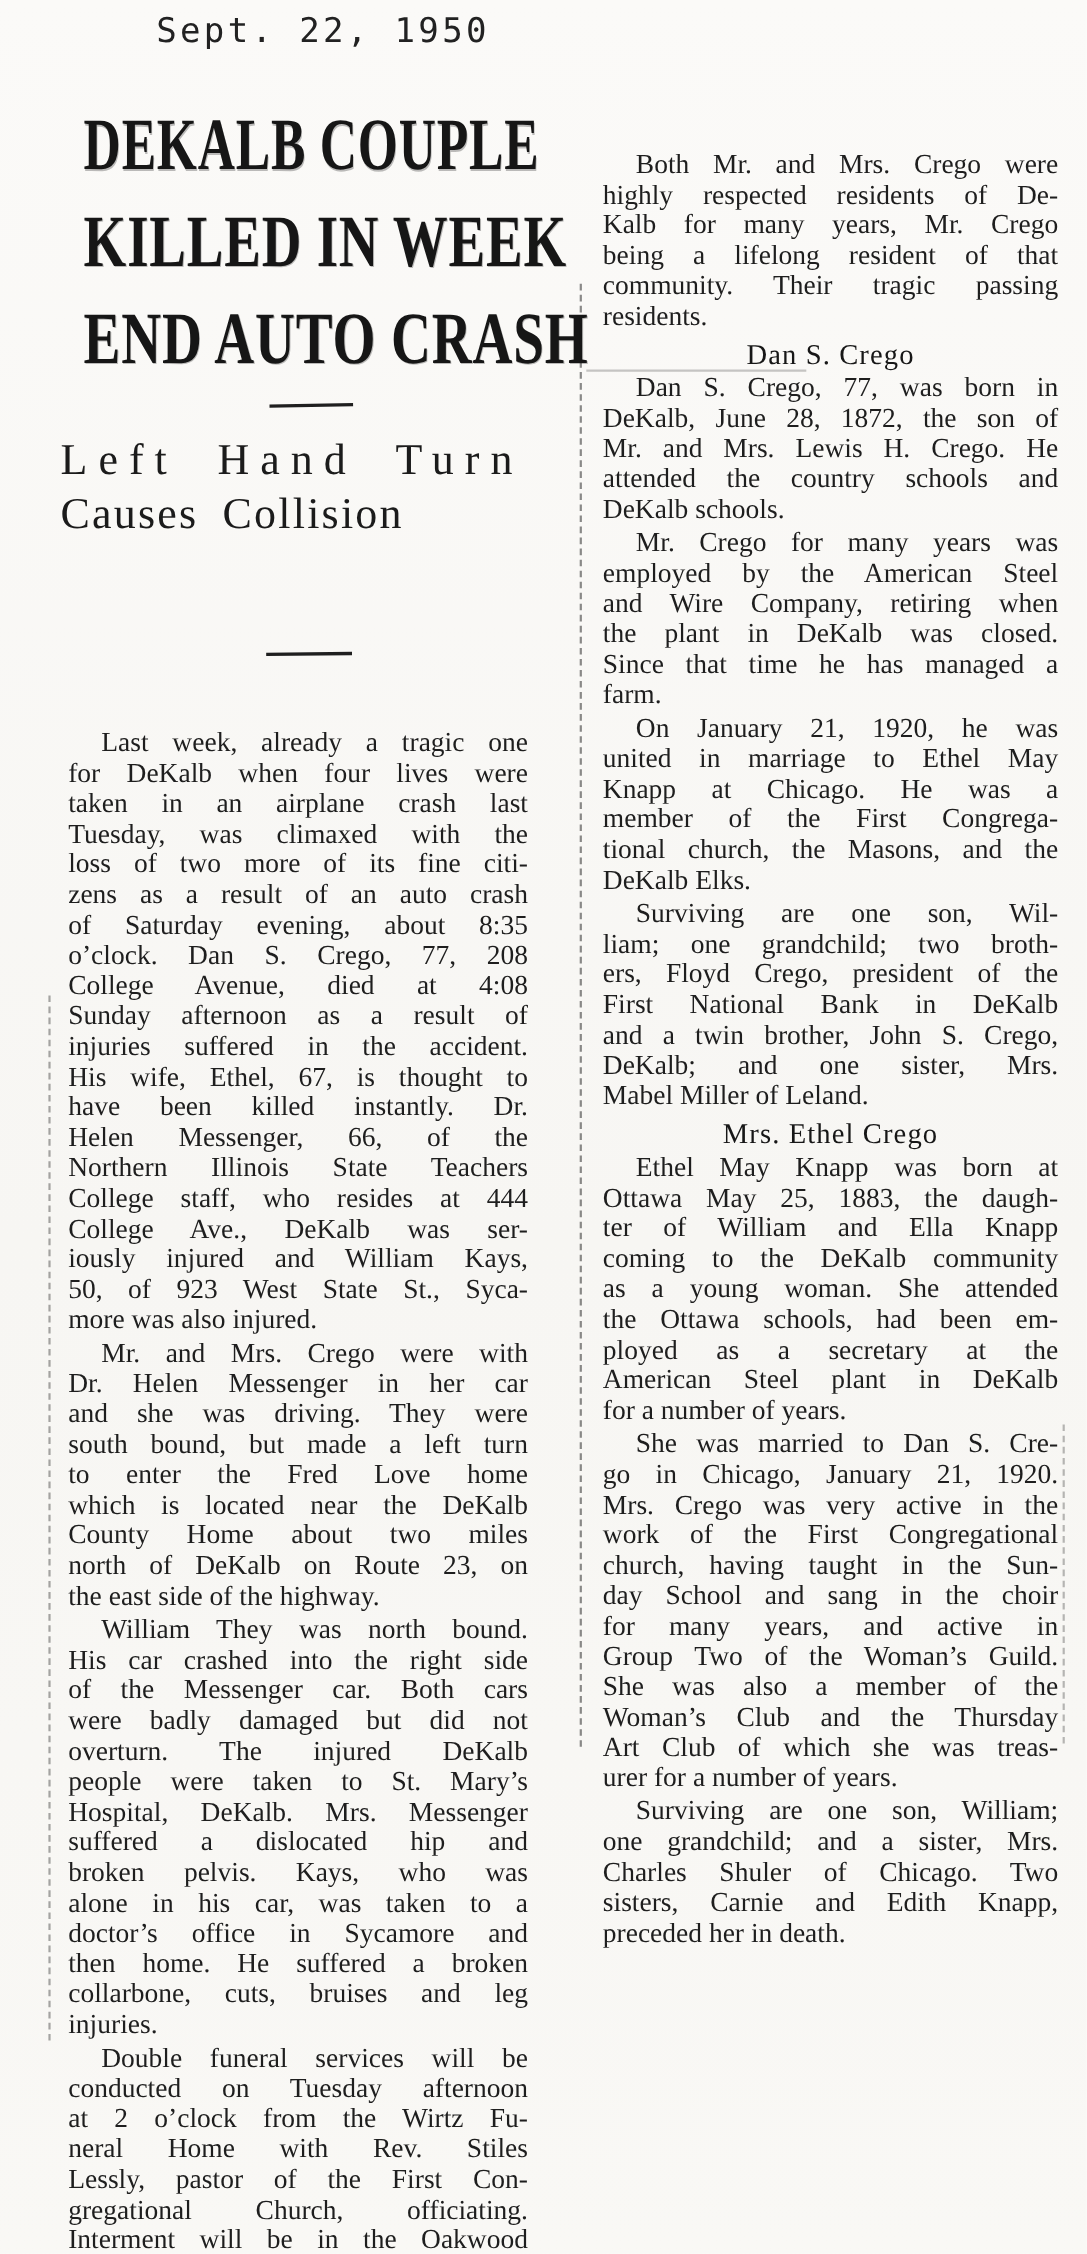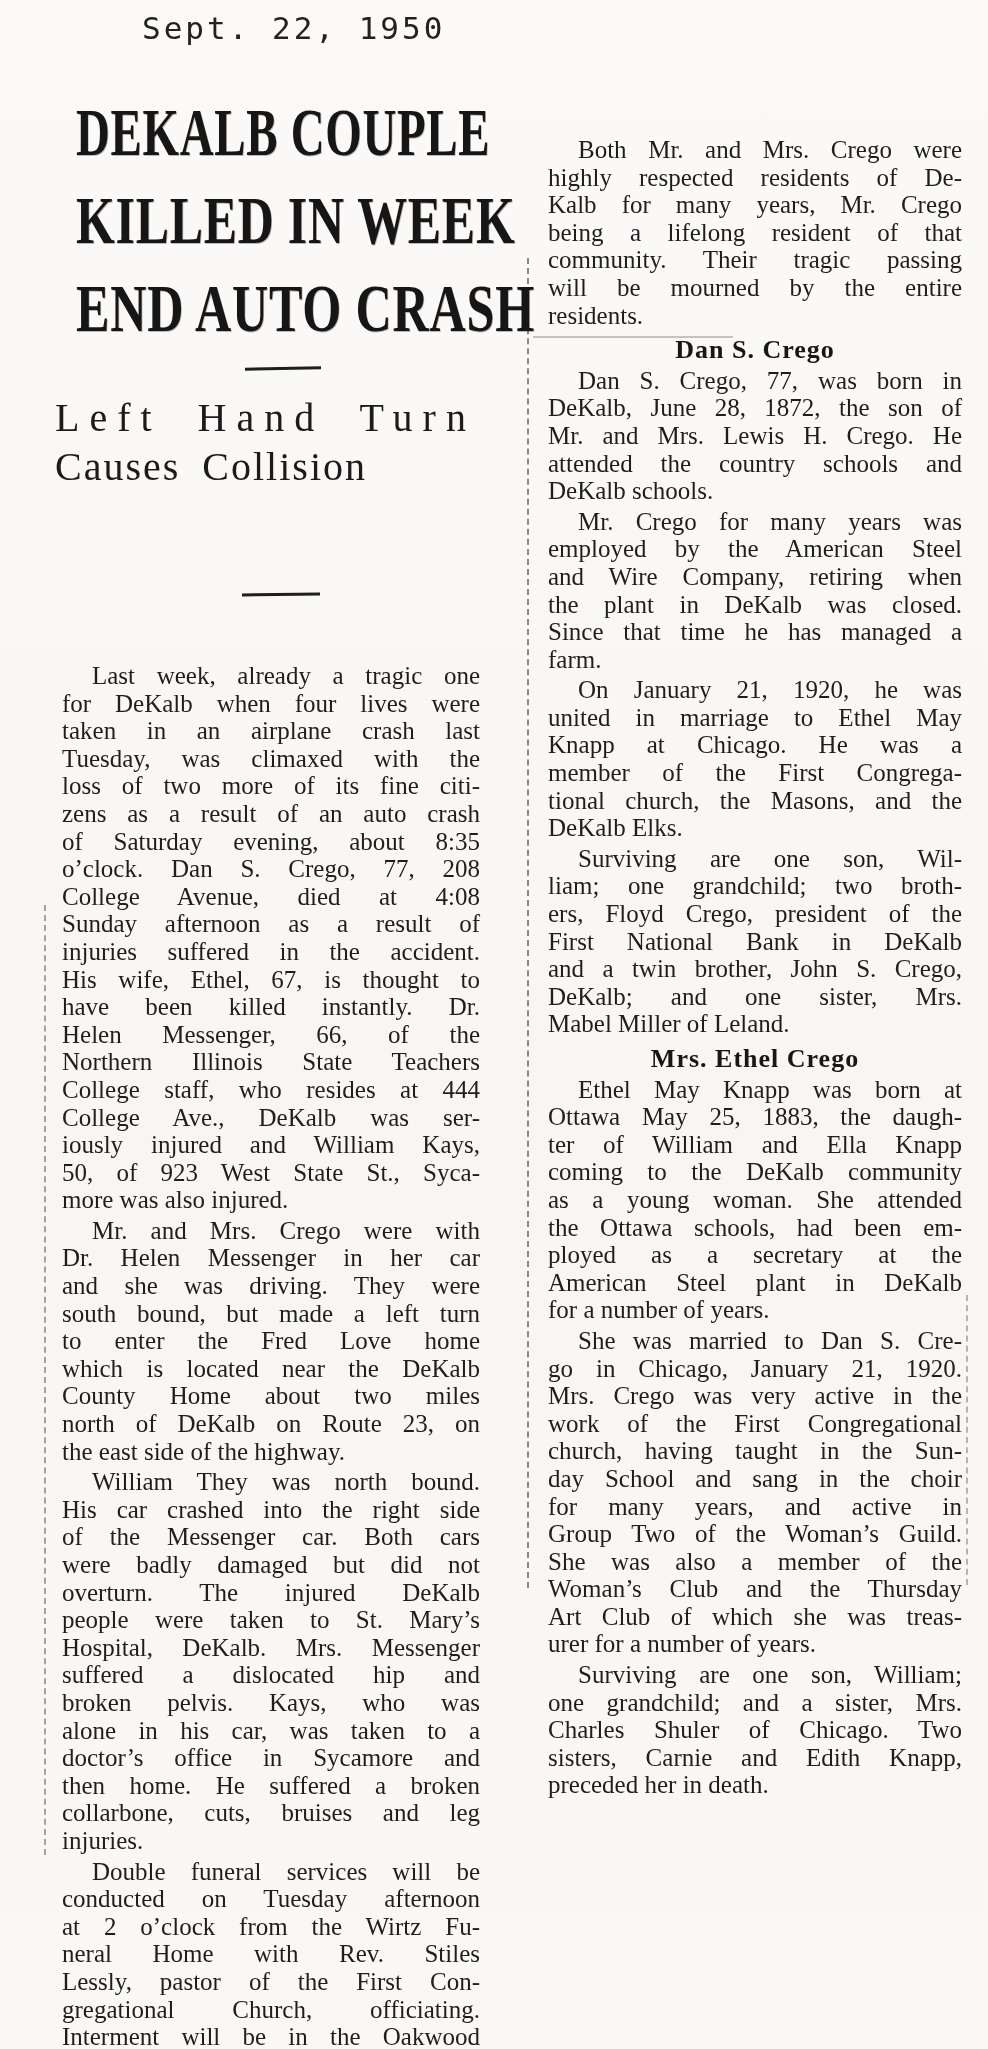--- a/index.html
+++ b/index.html
@@ -53,21 +53,21 @@
   .col-right{left:548px;top:136px;width:414px;}
   .para{margin:0 0 3px 0;}
   .line{
     text-align:justify;text-align-last:justify;
     -moz-text-align-last:justify;text-justify:inter-word;
     white-space:nowrap;
   }
   .line.last{text-align-last:left;}
   .para .line:first-child{text-indent:30px;}
   .obit-heading{
-    text-align:center;font-weight:700;font-size:26px;
+    text-align:center;font-weight:400;font-size:26px;
     margin:7px 0 3px 0;letter-spacing:1px;color:#171717;
   }
   
   .artifact{position:absolute;}
   .edge-center{
     left:527px;top:258px;height:1330px;width:0;
     border-left:2px dashed rgba(25,25,25,.5);
   }
   .edge-left{
     left:44px;top:905px;height:950px;width:0;
@@ -165,21 +165,20 @@
         <div class="line last">Cemetery.</div>
       </div>
     </div>
   <div class="col col-right" id="col-right">
       <div class="para">
         <div class="line">Both Mr. and Mrs. Crego were</div>
         <div class="line">highly respected residents of De-</div>
         <div class="line">Kalb for many years, Mr. Crego</div>
         <div class="line">being a lifelong resident of that</div>
         <div class="line">community. Their tragic passing</div>
-        <div class="line">will be mourned by the entire</div>
         <div class="line last">residents.</div>
       </div>
       <div class="obit-heading">Dan S. Crego</div>
       <div class="para">
         <div class="line">Dan S. Crego, 77, was born in</div>
         <div class="line">DeKalb, June 28, 1872, the son of</div>
         <div class="line">Mr. and Mrs. Lewis H. Crego. He</div>
         <div class="line">attended the country schools and</div>
         <div class="line last">DeKalb schools.</div>
       </div>

